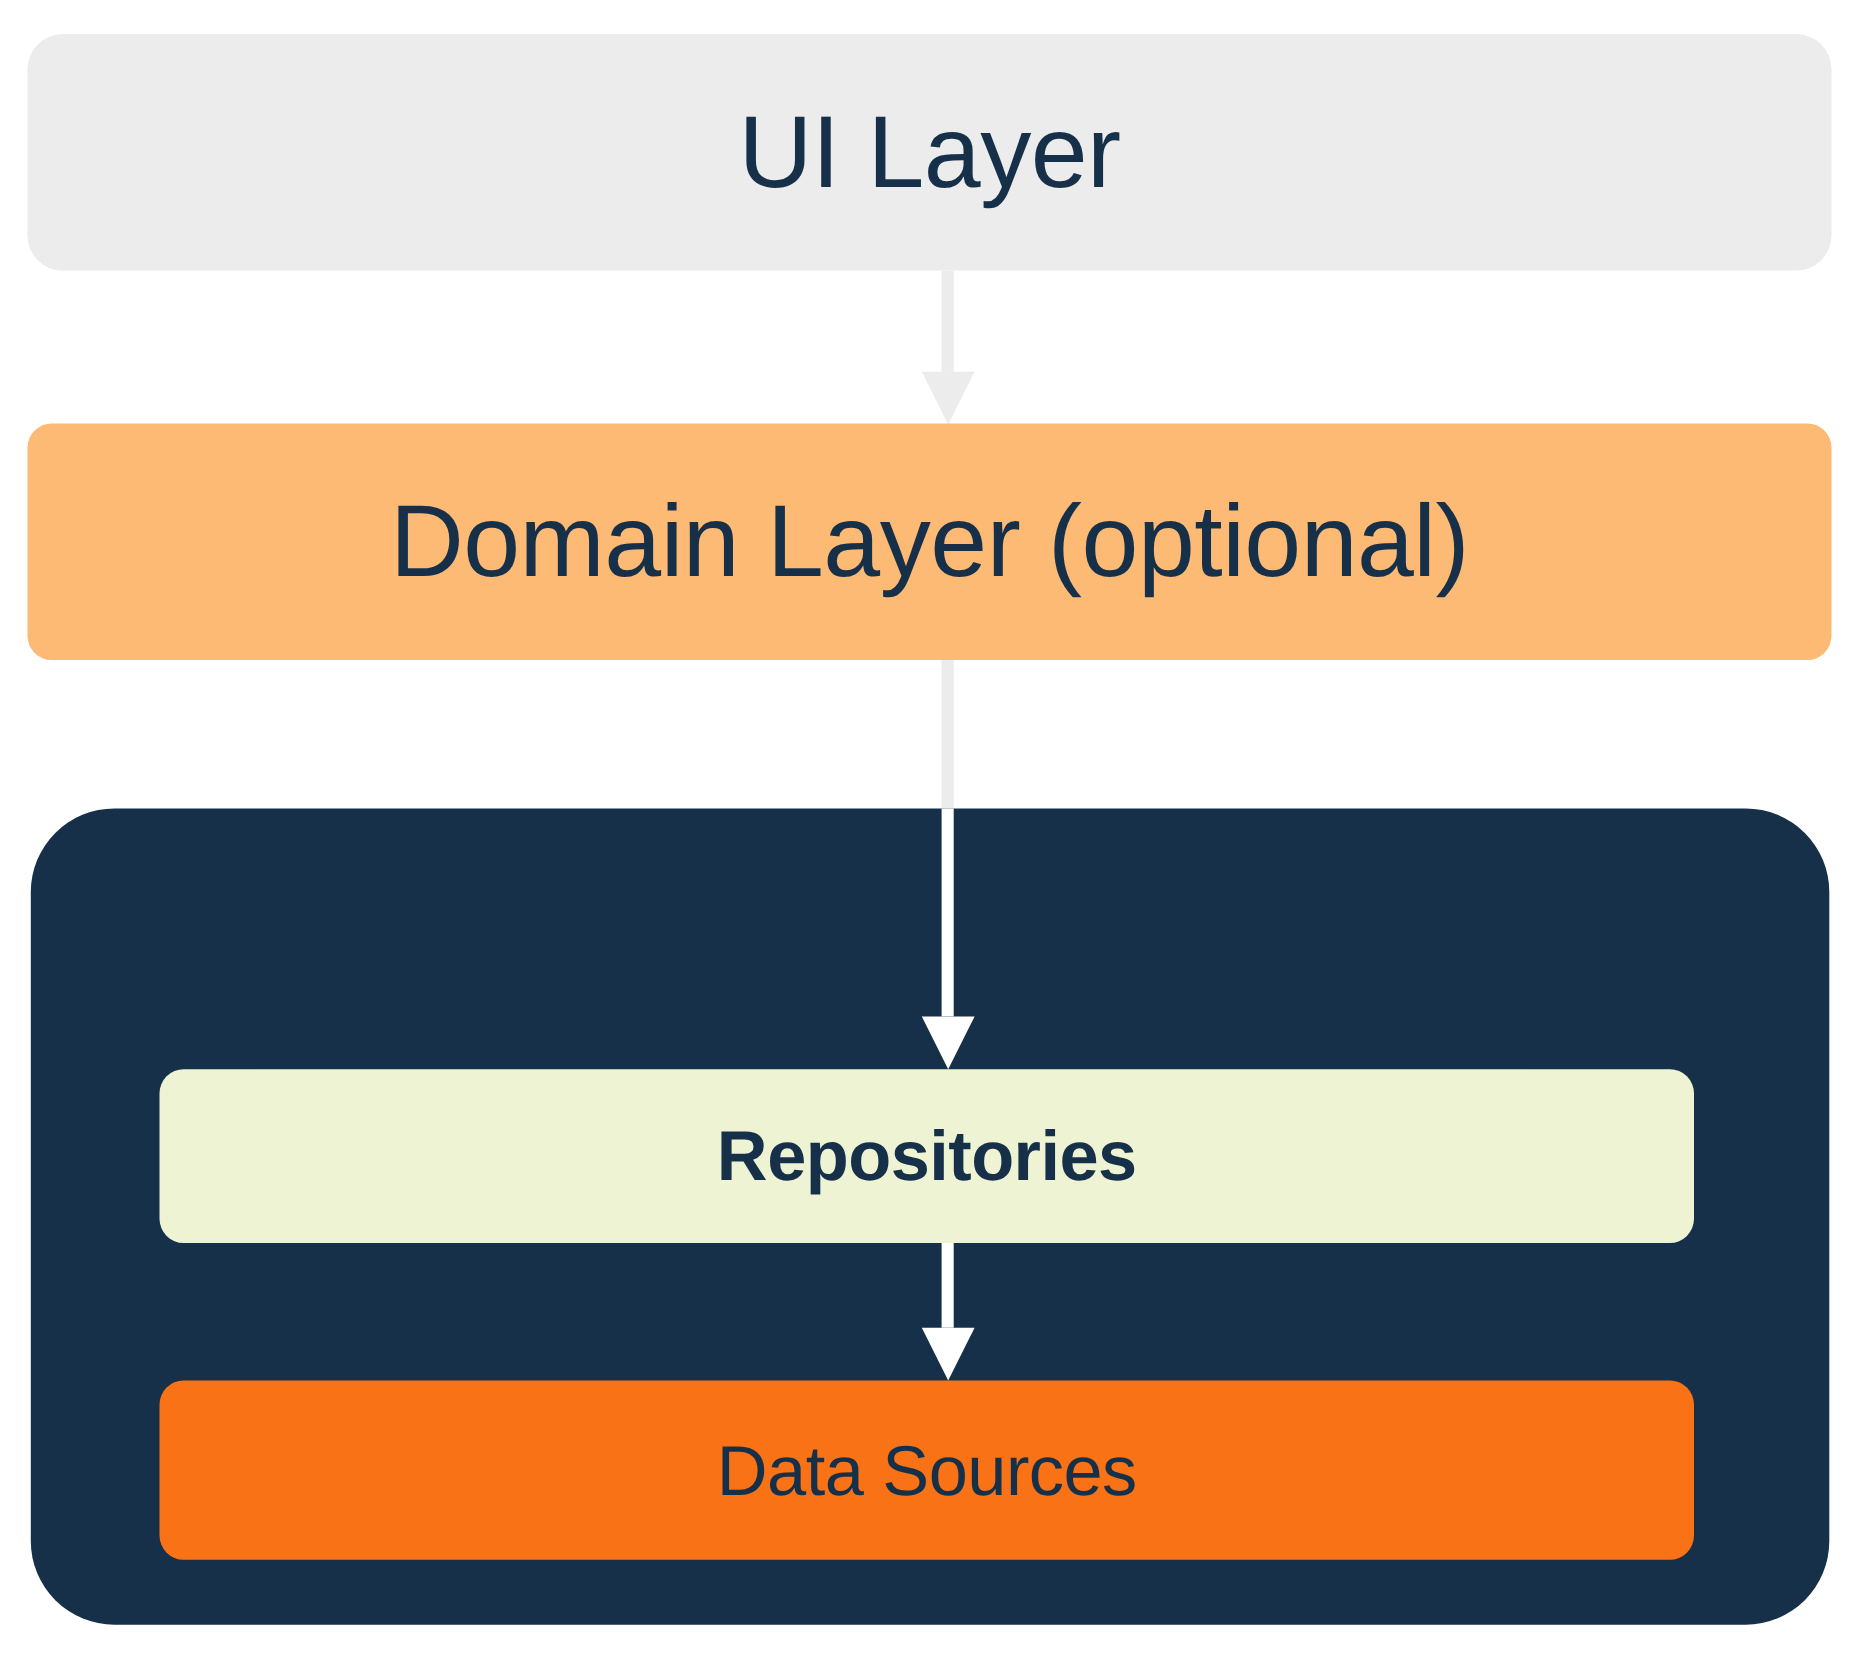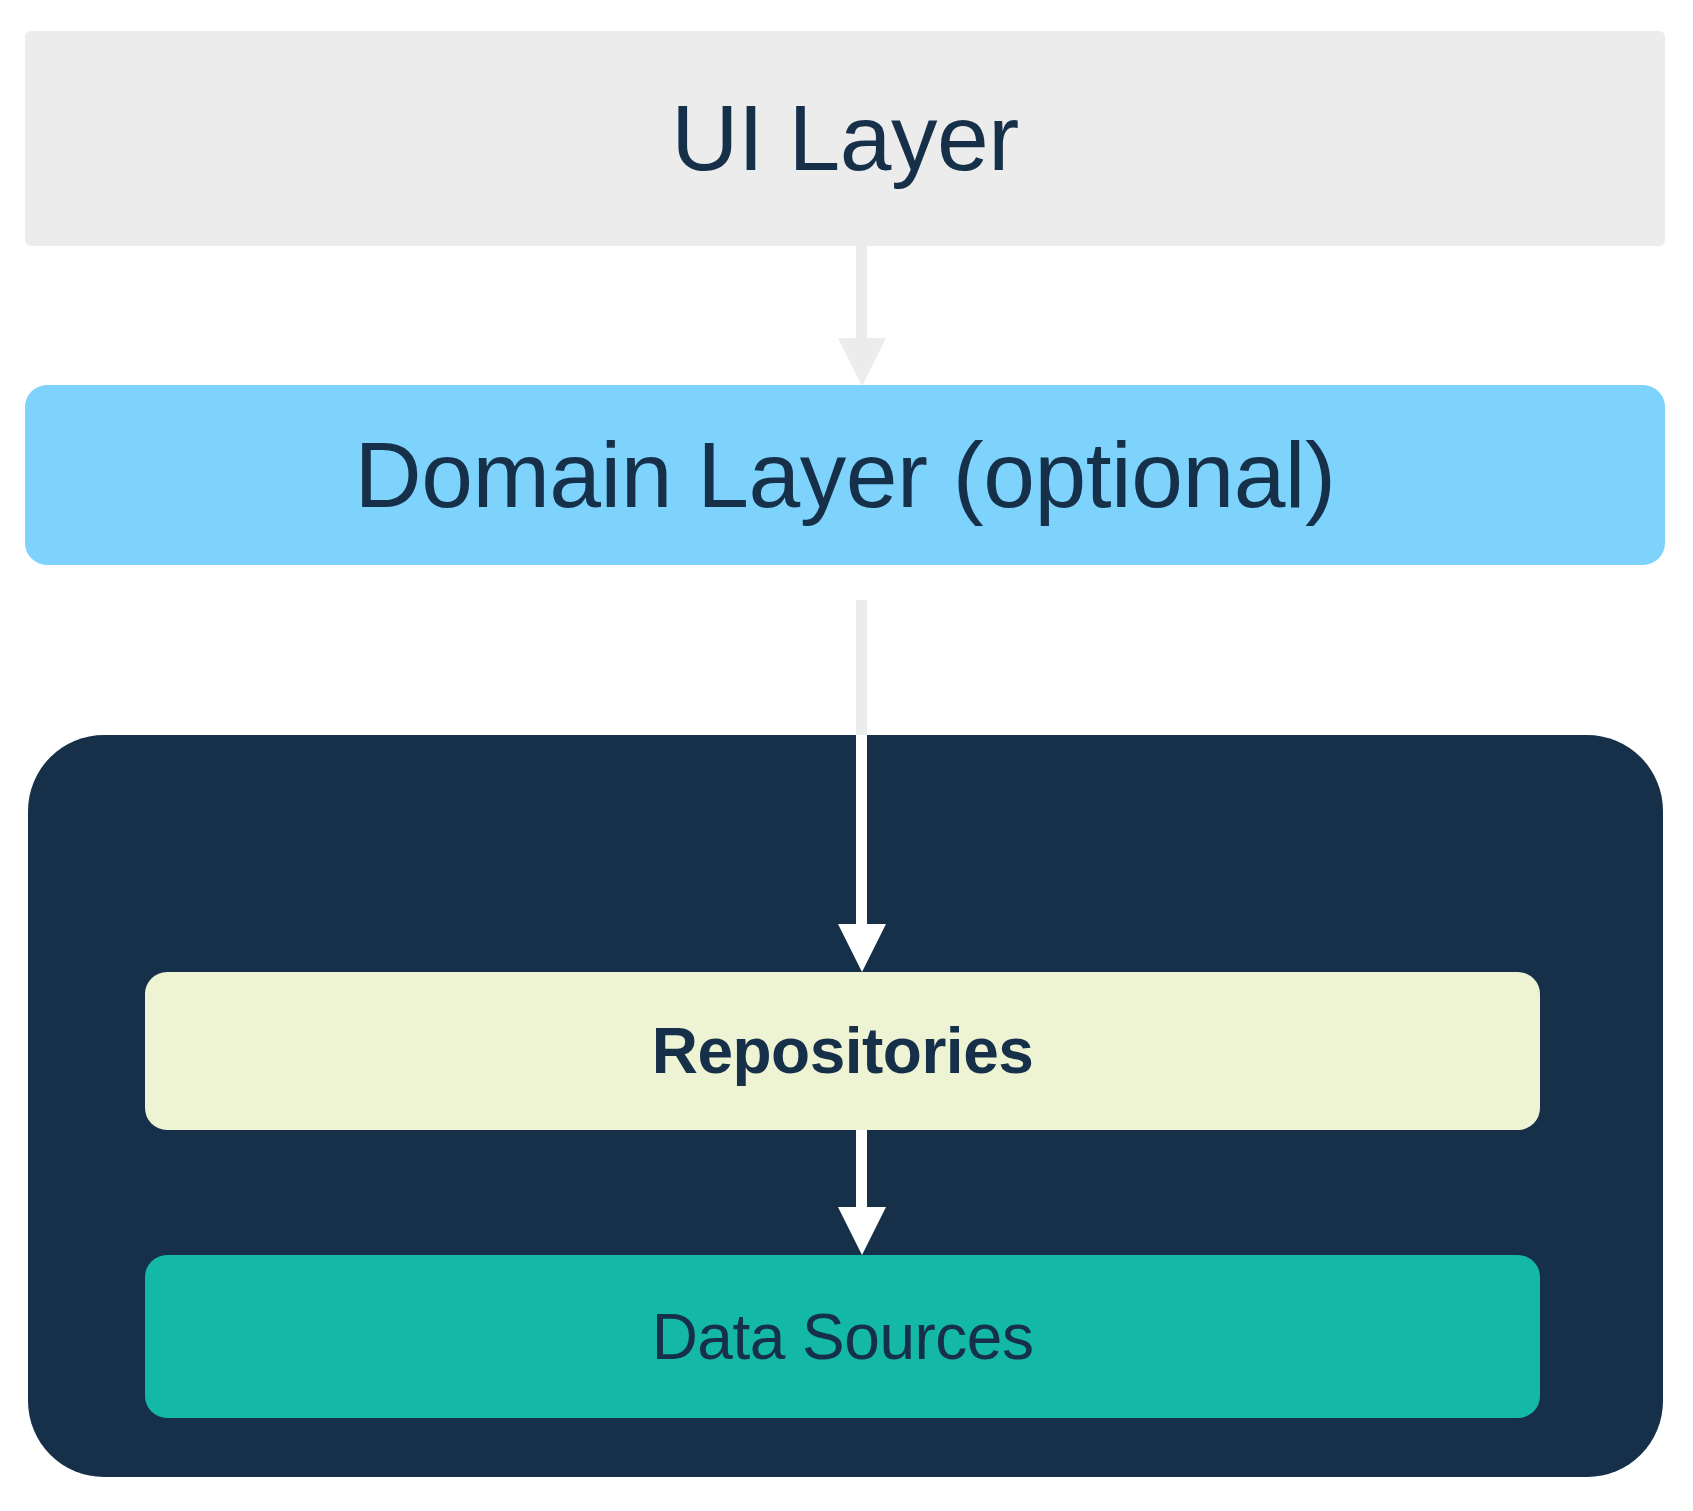--- a/index.html
+++ b/index.html
@@ -34,35 +34,35 @@
     font-weight: 400;
   }
 
   
   #ui-layer-box {
     left: 25px;
     top: 31px;
     width: 1640px;
     height: 215px;
     background: #ececec;
-    border-radius: 6px;
+    border-radius: 32px;
   }
   #ui-layer-box .layer-label {
     font-size: 93px;
     line-height: 1;
     color: #17304a;
   }
 
   
   #domain-layer-box {
     left: 25px;
     top: 385px;
     width: 1640px;
-    height: 180px;
-    background: #7dd3fc;
+    height: 215px;
+    background: #fdba74;
     border-radius: 22px;
   }
   #domain-layer-box .layer-label {
     font-size: 93px;
     line-height: 1;
     color: #17304a;
   }
 
   
   #data-layer-box {
@@ -90,21 +90,21 @@
     color: #17304a;
     font-weight: bold;
   }
 
   
   #data-sources-box {
     left: 145px;
     top: 1255px;
     width: 1395px;
     height: 163px;
-    background: #14b8a6;
+    background: #f97316;
     border-radius: 22px;
   }
   #data-sources-box .layer-label {
     font-size: 64px;
     line-height: 1;
     color: #17304a;
   }
 
   
   .arrow {

